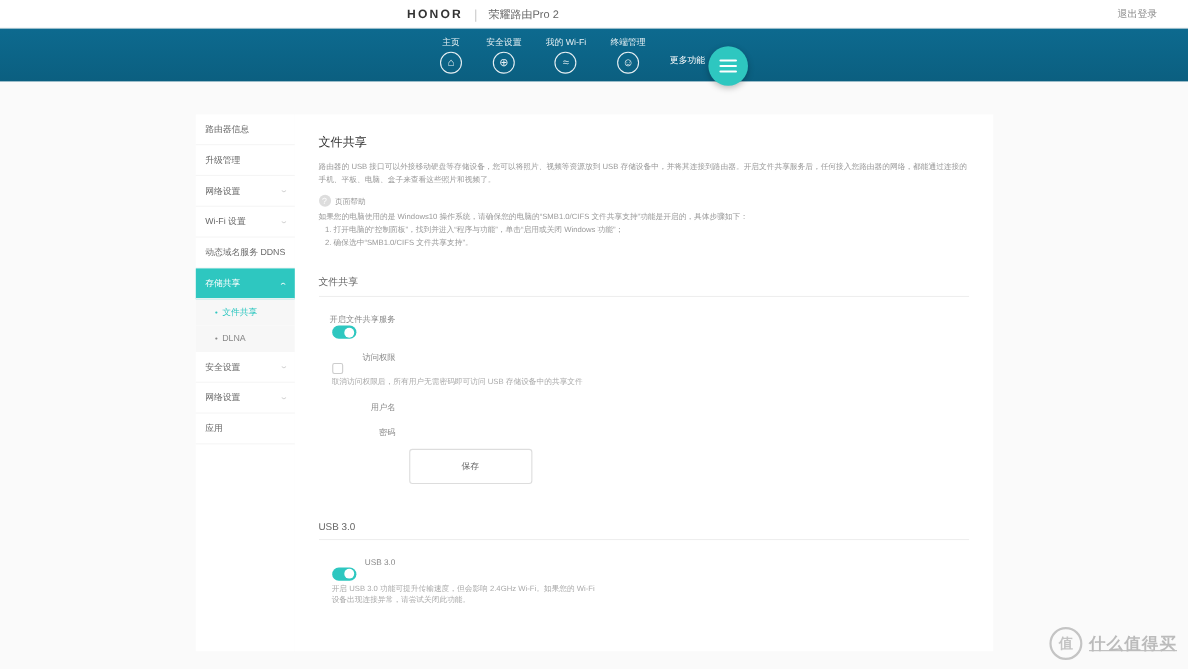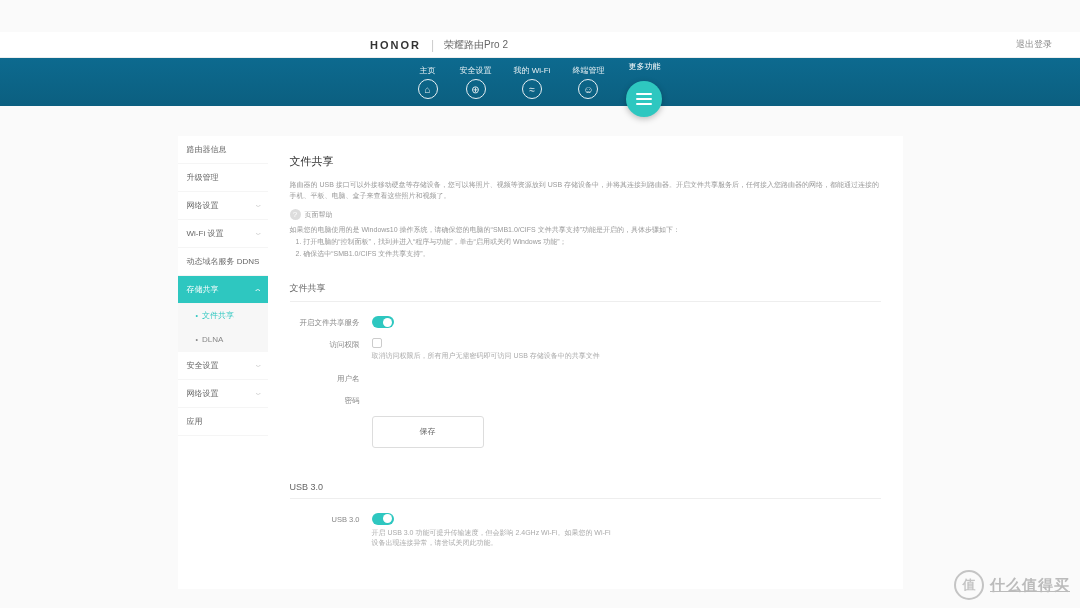--- a/index.html
+++ b/index.html
@@ -1,31 +1,31 @@
 <!DOCTYPE html>
 <html><head>
 <meta charset="utf-8">
 <style>
   * { box-sizing: border-box; margin: 0; padding: 0; }
   body { font-family: "Microsoft YaHei", Arial, sans-serif; background: #f5f5f5; font-size: 12px; color: #333; }
   .page { width: 1080px; height: 608px; background: #fafafa; position: relative; overflow: hidden; }
 
   
-  .brandbar { height: 26px; background: #fff; padding: 0 28px 0 370px; display: flex; align-items: center; justify-content: space-between; border-bottom: 1px solid #eee; margin-top: 32px; }
+  .brandbar { height: 26px; background: #fff; padding: 0 28px 0 370px; display: flex; align-items: center; justify-content: space-between; border-bottom: 1px solid #eee; }
   .brand-left { display: flex; align-items: center; gap: 10px; }
   .brand-logo { font-weight: 600; letter-spacing: 2px; font-size: 11px; }
   .brand-sep { color: #ccc; }
   .brand-model { font-size: 10px; color: #666; }
   .brand-right { font-size: 9px; color: #888; cursor: pointer; }
 
   
   .nav { height: 48px; background: linear-gradient(#0d6a8f, #0b5f80); display: flex; align-items: center; justify-content: center; gap: 22px; position: relative; }
   .nav-item { color: #fff; font-size: 8px; display: flex; flex-direction: column; align-items: center; gap: 3px; cursor: pointer; opacity: 0.9; }
   .nav-icon { width: 20px; height: 20px; border: 1.2px solid #fff; border-radius: 50%; display: flex; align-items: center; justify-content: center; font-size: 10px; }
-  .nav-more { display: flex; flex-direction: column; align-items: center; gap: 3px; color: #fff; font-size: 8px; position: relative; top: 6px; }
+  .nav-more { display: flex; align-items: center; gap: 3px; color: #fff; font-size: 8px; position: relative; top: 6px; }
   .nav-more-label { position: relative; top: -2px; }
   .nav-more-btn { width: 36px; height: 36px; background: #2ec7c0; border-radius: 50%; display: flex; align-items: center; justify-content: center; box-shadow: 0 2px 6px rgba(0,0,0,0.25); cursor: pointer; position: relative; top: 4px; }
   .ham { width: 16px; height: 12px; display: flex; flex-direction: column; justify-content: space-between; }
   .ham span { height: 2px; background: #fff; border-radius: 1px; }
 
   
   .main { display: flex; width: 725px; margin: 0 auto; padding-top: 30px; }
   .sidebar { width: 90px; background: #fff; }
   .side-item { height: 28px; line-height: 28px; padding-left: 9px; font-size: 8px; color: #666; border-bottom: 1px solid #f5f5f5; cursor: pointer; position: relative; }
   .side-item.has-arrow::after { content: "›"; position: absolute; right: 8px; top: 0; color: #ccc; transform: rotate(90deg) scaleX(0.7); font-size: 10px; }
@@ -40,21 +40,21 @@
   .desc { font-size: 7px; color: #999; line-height: 1.6; margin-bottom: 8px; }
   .warn-row { display: flex; align-items: center; gap: 4px; margin: 8px 0 4px 0; }
   .warn-icon { width: 11px; height: 11px; border-radius: 50%; background: #ddd; color: #fff; font-size: 8px; display: flex; align-items: center; justify-content: center; }
   .warn-label { font-size: 7px; color: #999; }
   .warn-text { font-size: 7px; color: #999; line-height: 1.7; }
 
   .section { margin-top: 22px; }
   .sec-title { font-size: 9px; color: #666; margin-bottom: 2px; }
   .sec-divider { height: 1px; background: #eee; margin: 6px 0 14px 0; }
 
-  .form-row { display: flex; align-items: flex-start; margin-bottom: 10px; }
+  .form-row { display: flex; align-items: flex-start; margin-bottom: 10px; flex-direction: column; }
   .form-label { width: 70px; text-align: right; font-size: 7.5px; color: #888; padding-top: 2px; }
   .form-ctl { margin-left: 12px; }
   .hint { font-size: 7px; color: #aaa; line-height: 1.5; max-width: 240px; margin-top: 3px; }
 
   .toggle { width: 22px; height: 12px; background: #2ec7c0; border-radius: 7px; position: relative; cursor: pointer; }
   .toggle::after { content: ""; width: 9px; height: 9px; background: #fff; border-radius: 50%; position: absolute; right: 2px; top: 1.5px; }
   .checkbox { width: 10px; height: 10px; border: 1px solid #ccc; border-radius: 2px; cursor: pointer; }
   .save-btn { width: 112px; height: 32px; border: 1px solid #ddd; border-radius: 3px; background: #fff; font-size: 8px; color: #666; display: flex; align-items: center; justify-content: center; cursor: pointer; margin-left: 82px; margin-top: 6px; }
 
   .watermark { position: absolute; right: 10px; bottom: 8px; display: flex; align-items: center; gap: 6px; opacity: 0.55; }

